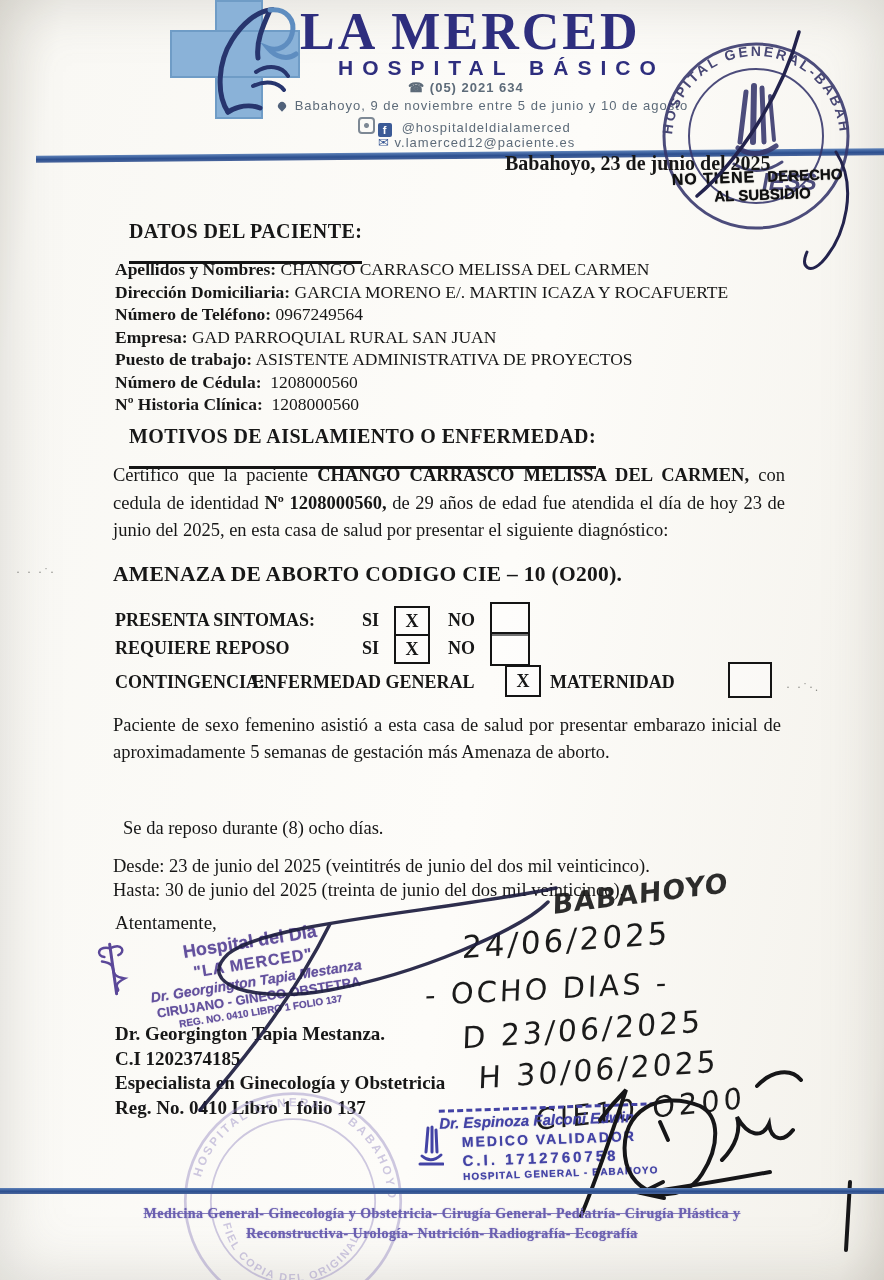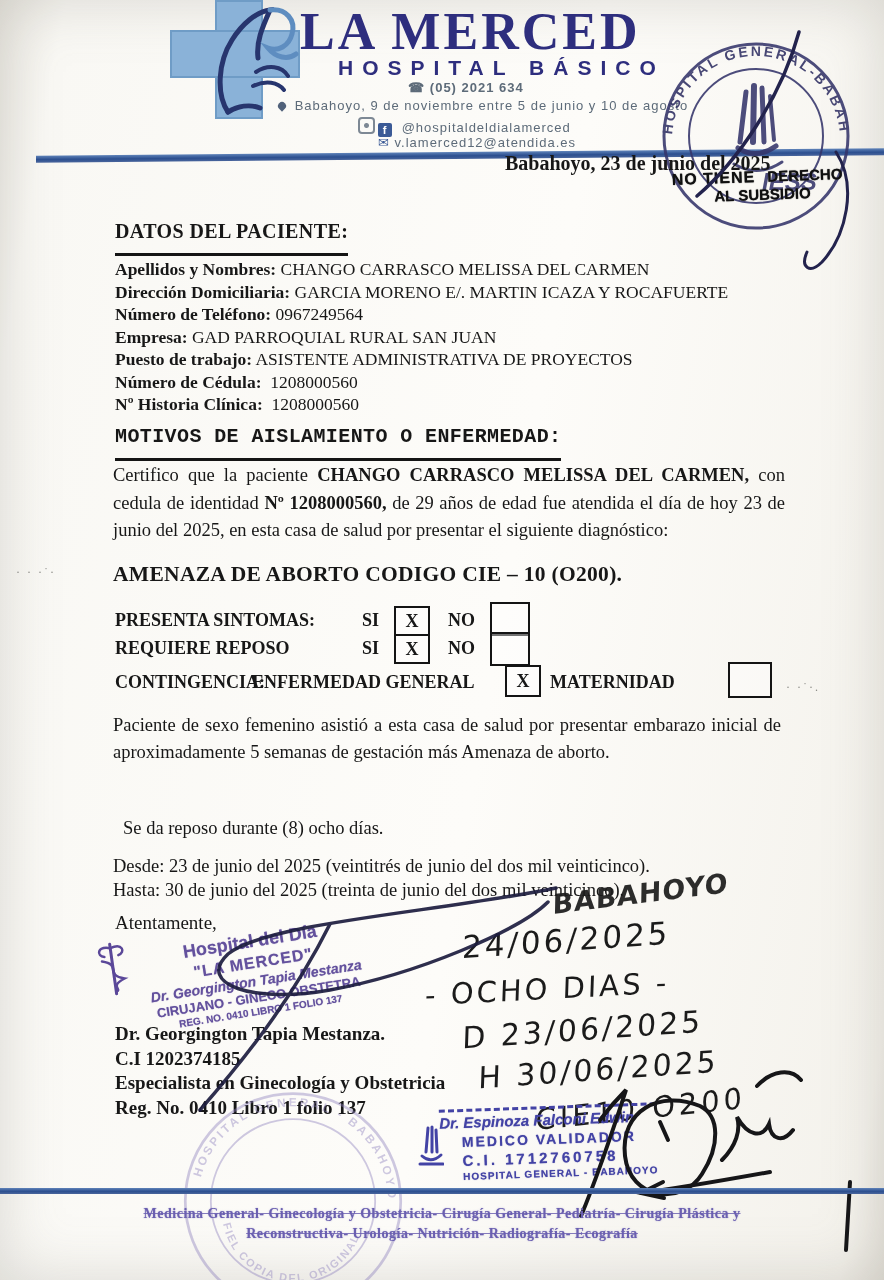--- a/index.html
+++ b/index.html
@@ -13,21 +13,21 @@
   .hosp-sub{font-family:"Liberation Sans",sans-serif;font-weight:bold;font-size:21px;letter-spacing:9px;color:#2e2e7e;}
   .contact{font-family:"Liberation Sans",sans-serif;font-size:13px;color:#5d6b79;letter-spacing:1px;white-space:nowrap;}
   .pin{display:inline-block;width:8px;height:8px;background:#50617a;border-radius:50% 50% 50% 0;transform:rotate(-45deg);margin-right:4px;}
   .ig{display:inline-block;width:13px;height:13px;border:2px solid #7d8894;border-radius:4px;vertical-align:-2px;margin-right:3px;
       background:radial-gradient(circle at 50% 50%, #7d8894 0 2px, transparent 3px);}
   .fb{display:inline-block;width:14px;height:14px;background:#3b5a96;color:#fff;border-radius:2px;
       font:bold 11px/14px "Liberation Sans",sans-serif;text-align:center;vertical-align:-2px;margin-right:5px;}
   .rule{background:linear-gradient(180deg,#5f83b9,#2c4f8f 55%,#49659c);}
   
   .b{font-weight:bold;}
-  .sect{font-weight:bold;font-size:20px;letter-spacing:.4px;border-bottom:3px solid #151515;padding-bottom:10px;}
+  .sect{font-weight:bold;font-size:20px;letter-spacing:.4px;border-bottom:3px solid #151515;padding-bottom:18px;margin-left:14px;}
   .line18{font-size:18px;}
   .field-row{font-size:17.5px;line-height:22.5px;white-space:nowrap;}
   .cbx{position:absolute;border:2.5px solid #141414;text-align:center;font-weight:bold;font-size:18px;background:rgba(255,255,255,.4);}
   
   .docstamp{font-family:"Liberation Sans",sans-serif;color:#5b4899;text-align:center;line-height:1.25;
     transform:rotate(-9deg);opacity:.95;text-shadow:0 0 1px rgba(91,72,153,.6);}
   .valstamp{font-family:"Liberation Sans",sans-serif;color:#4343a5;transform:rotate(-2deg);line-height:1.3;
     text-shadow:0 0 1px rgba(67,67,165,.7);}
   .overlaystamp{font-family:"Liberation Sans",sans-serif;color:#101010;font-weight:bold;transform:rotate(-2deg);
     text-shadow:0 0 1px #222;}
@@ -62,21 +62,21 @@
   <div class="abs contact" style="left:278px;top:98px;">
     <span class="pin"></span>
     <span>Babahoyo, 9 de noviembre entre 5 de junio y 10 de agosto</span>
   </div>
   <div class="abs contact" style="left:358px;top:117px;">
     <span class="ig"></span><span class="fb">f</span>
     <span>@hospitaldeldialamerced</span>
   </div>
   <div class="abs contact" style="left:378px;top:135px;">
     <span style="color:#3b5a96;">✉</span>
-    <span>v.lamerced12@atendida.es</span>
+    <span>v.lamerced12@paciente.es</span>
   </div>
 
   <div class="abs rule" style="left:36px;top:152px;width:848px;height:7px;transform:rotate(-0.5deg);"></div>
 
   <svg class="abs" style="left:650px;top:30px;" width="212" height="212" viewBox="0 0 212 212">
     <g opacity=".88">
       <circle cx="106" cy="106" r="92" fill="none" stroke="#35356b" stroke-width="3"></circle>
       <circle cx="106" cy="106" r="67" fill="none" stroke="#35356b" stroke-width="2"></circle>
       <defs>
           <path id="arcTop" d="M 22,110 A 84,84 0 0 1 190,110"></path>
@@ -109,21 +109,21 @@
   <div class="abs" style="left:115px;top:258px;">
     <div class="field-row"><span class="b">Apellidos y Nombres:</span> <span>CHANGO CARRASCO MELISSA DEL CARMEN</span></div>
     <div class="field-row"><span class="b">Dirección Domiciliaria:</span> <span>GARCIA MORENO E/. MARTIN ICAZA Y ROCAFUERTE</span></div>
     <div class="field-row"><span class="b">Número de Teléfono:</span> <span>0967249564</span></div>
     <div class="field-row"><span class="b">Empresa:</span> <span>GAD PARROQUIAL RURAL SAN JUAN</span></div>
     <div class="field-row"><span class="b">Puesto de trabajo:</span> <span>ASISTENTE ADMINISTRATIVA DE PROYECTOS</span></div>
     <div class="field-row"><span class="b">Número de Cédula:</span>&nbsp; <span>1208000560</span></div>
     <div class="field-row"><span class="b">Nº Historia Clínica:</span>&nbsp; <span>1208000560</span></div>
   </div>
 
-  <div class="abs sect" style="left:115px;top:425px;font-family:Liberation Mono, monospace;">MOTIVOS DE AISLAMIENTO O ENFERMEDAD:</div>
+  <div class="abs sect" style="left:115px;top:425px;">MOTIVOS DE AISLAMIENTO O ENFERMEDAD:</div>
 
   <div class="abs" style="left:113px;top:462px;width:672px;font-size:18.5px;line-height:27.5px;text-align:justify;">
     <span>Certifico que la paciente </span><span class="b">CHANGO CARRASCO MELISSA DEL CARMEN,</span><span> con cedula de identidad </span><span class="b">Nº 1208000560,</span><span> de 29 años de edad fue atendida el día de hoy 23 de junio del 2025, en esta casa de salud por presentar el siguiente diagnóstico:</span>
   </div>
 
   <div class="abs smudge" style="left:16px;top:565px;">· ·&nbsp;·˙·</div>
 
   <div class="abs b" style="left:113px;top:562px;font-size:21.5px;letter-spacing:.3px;">AMENAZA DE ABORTO CODIGO CIE – 10 (O200).</div>
 
   <div class="abs b line18" style="left:115px;top:610px;">PRESENTA SINTOMAS:</div>

